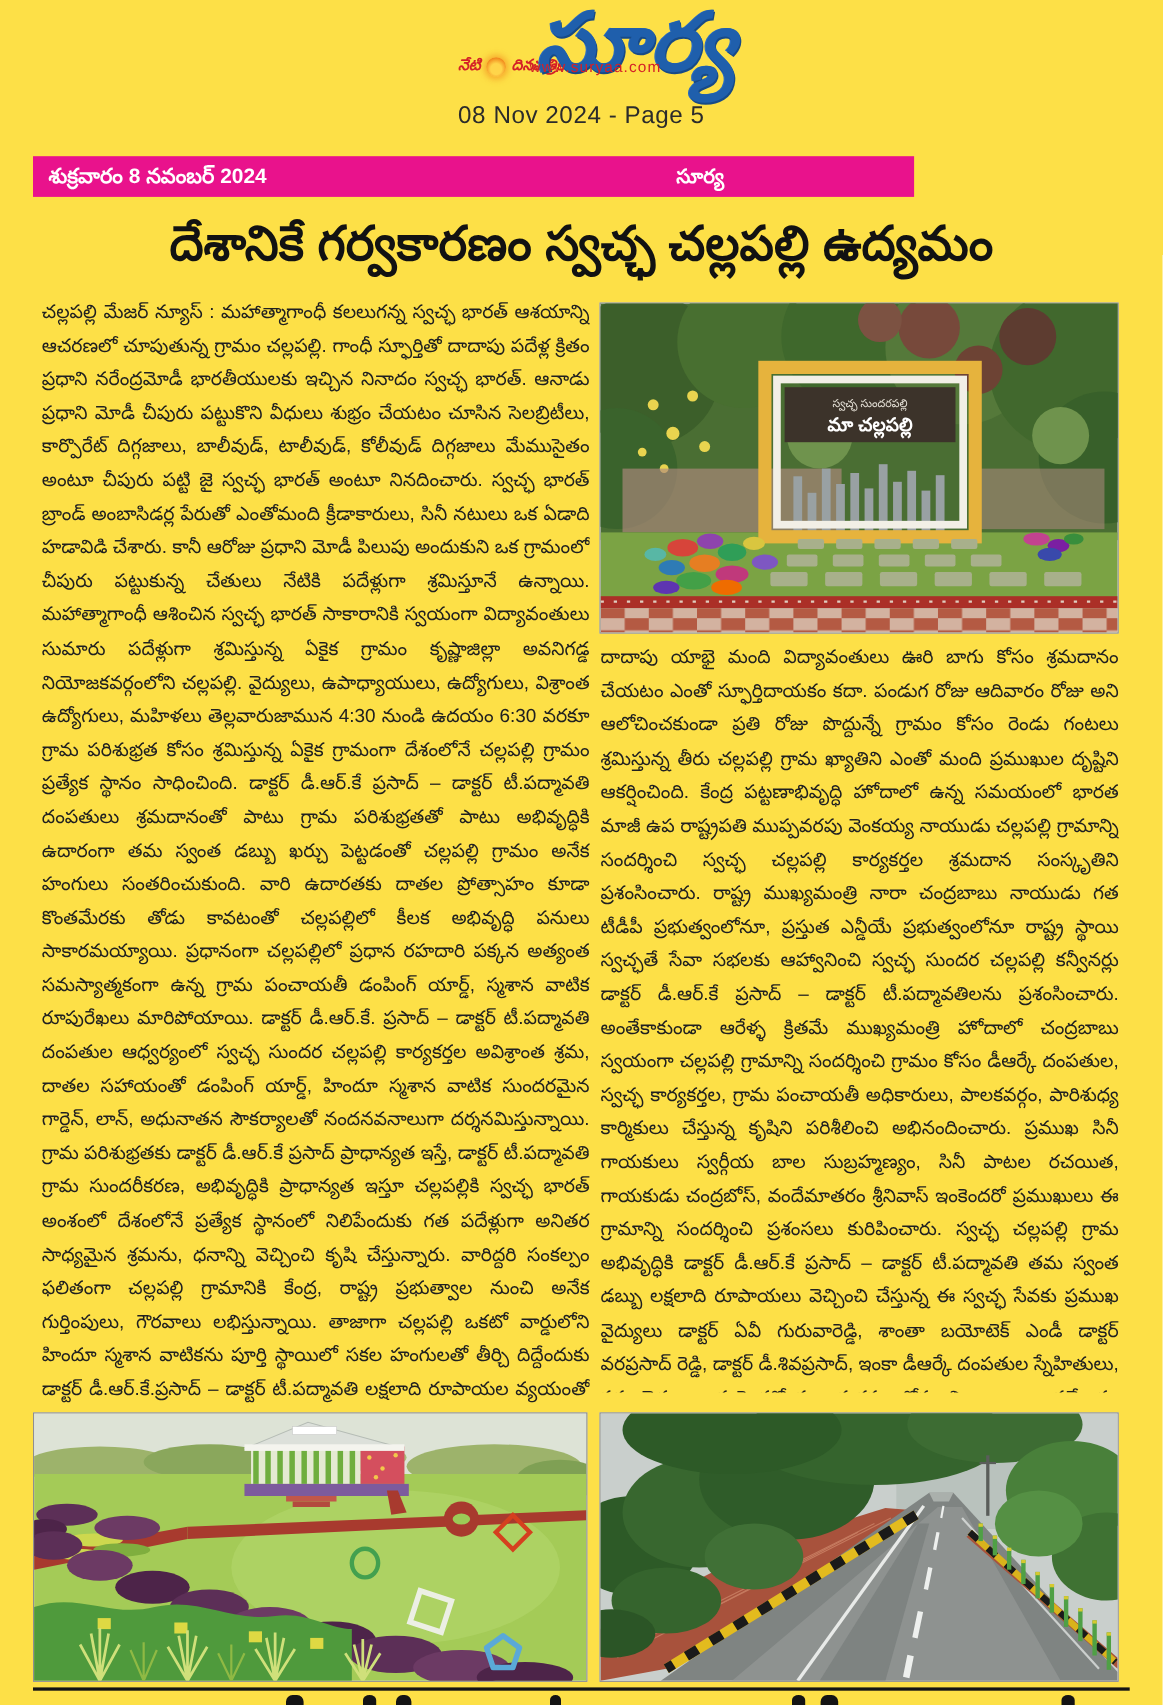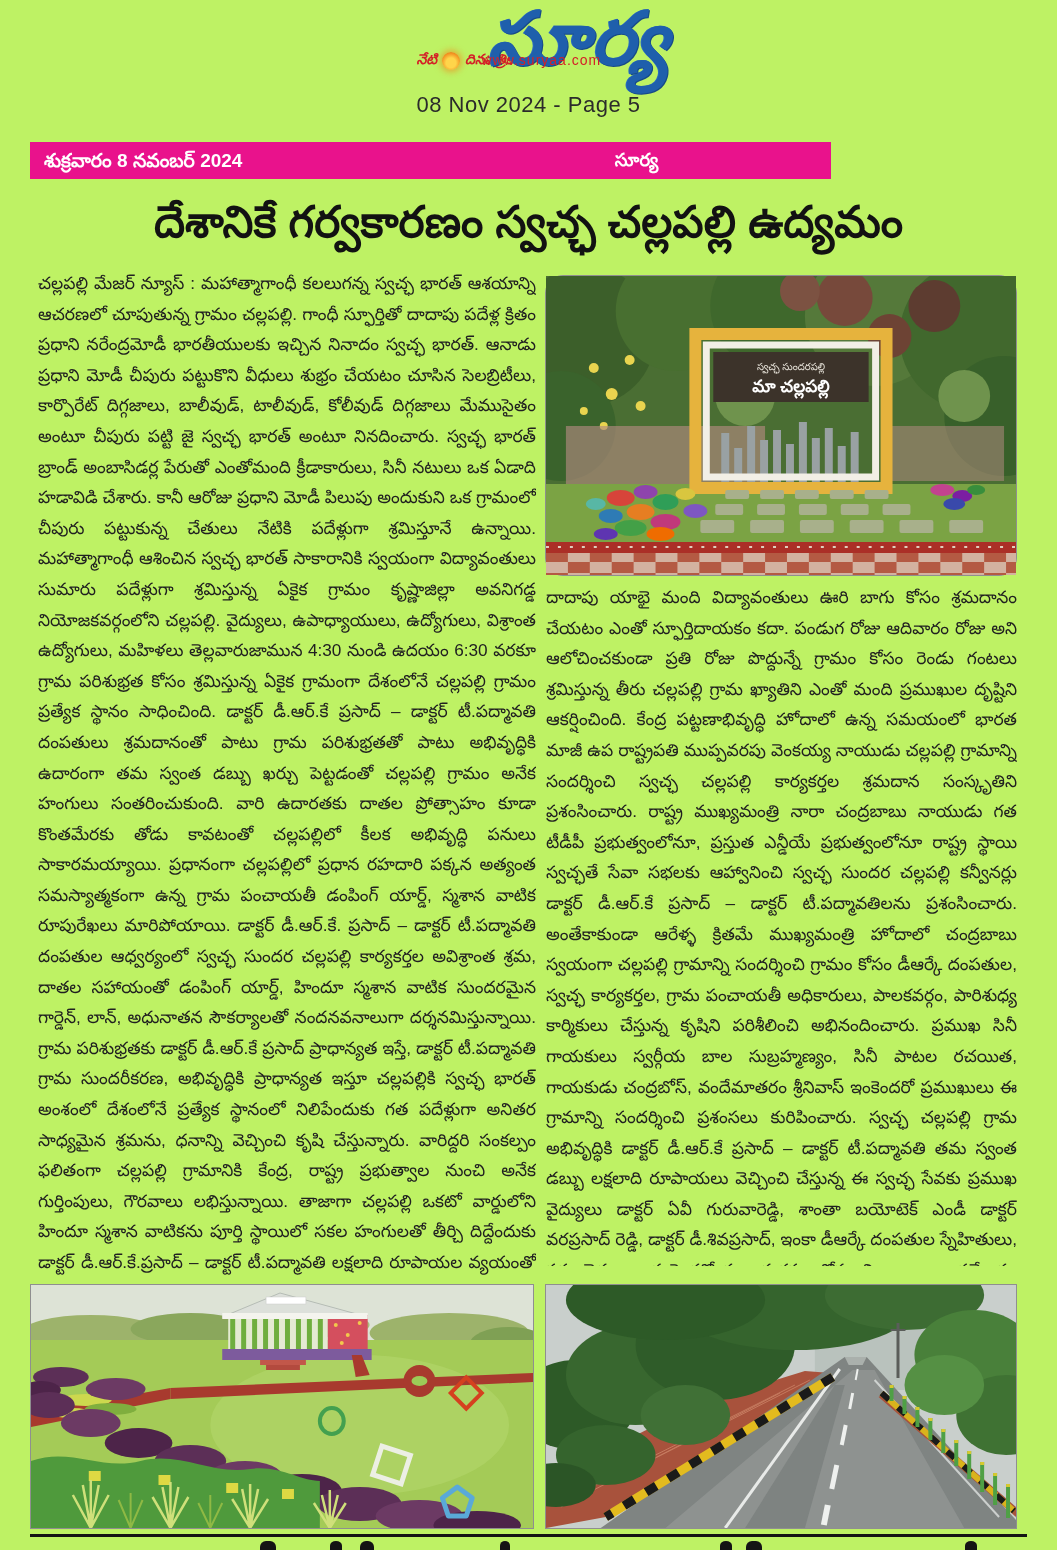--- a/index.html
+++ b/index.html
@@ -1,16 +1,16 @@
 <!DOCTYPE html>
 <html><head>
 <meta charset="utf-8">
 <style>
   html,body{margin:0;padding:0;background:#ffffff;}
-  #page{position:relative;width:1057px;height:1550px;background:#bef264;overflow:hidden;
+  #page{position:relative;width:1057px;height:1550px;background:#fde047;overflow:hidden;
         font-family:"Liberation Sans","DejaVu Sans",sans-serif;color:#1c1c1c;}
 
   
   .masthead{position:absolute;left:0;top:4px;width:1057px;text-align:center;}
   .tagline{position:relative;display:inline-flex;align-items:center;gap:5px;
            color:#d42027;font-size:14px;font-weight:bold;font-style:italic;left:30px;}
   .sun{width:18px;height:18px;border-radius:50%;
        background:radial-gradient(circle at 50% 60%, #ffd54a 0 35%, #f28c1e 70%, #e2641a 100%);
        box-shadow:0 0 6px 2px rgba(242,140,30,.65);}
   .logo-text{display:block;font-size:74px;line-height:.95;font-weight:bold;font-style:italic;
@@ -32,21 +32,21 @@
 
   
   .col{position:absolute;text-align:justify;font-size:17.2px;line-height:30.6px;color:#202020;overflow:hidden;}
   .col-left{left:38px;top:268px;width:498px;height:1012px;}
   .col-right{left:546px;top:582px;width:471px;height:684px;}
   .lead{font-weight:normal;}
 
   
   .photo{position:absolute;border:1px solid #8f8f8f;background:#dfe3da;box-sizing:border-box;}
   .photo svg{display:block;width:100%;height:100%;}
-  .photo-entrance{left:545px;top:275px;width:472px;height:301px;border-radius:18px;}
+  .photo-entrance{left:545px;top:275px;width:472px;height:301px;}
   .photo-park{left:30px;top:1284px;width:504px;height:245px;}
   .photo-road{left:545px;top:1284px;width:472px;height:245px;}
 
   
   .bottom-rule{position:absolute;left:30px;top:1534px;width:997px;height:3px;background:#141414;}
   .cutoff{position:absolute;left:30px;top:1541px;width:997px;height:9px;overflow:hidden;}
   .cutoff span{position:absolute;top:0;background:#141414;border-radius:6px 6px 0 0;}
 </style>
 </head>
 <body>

